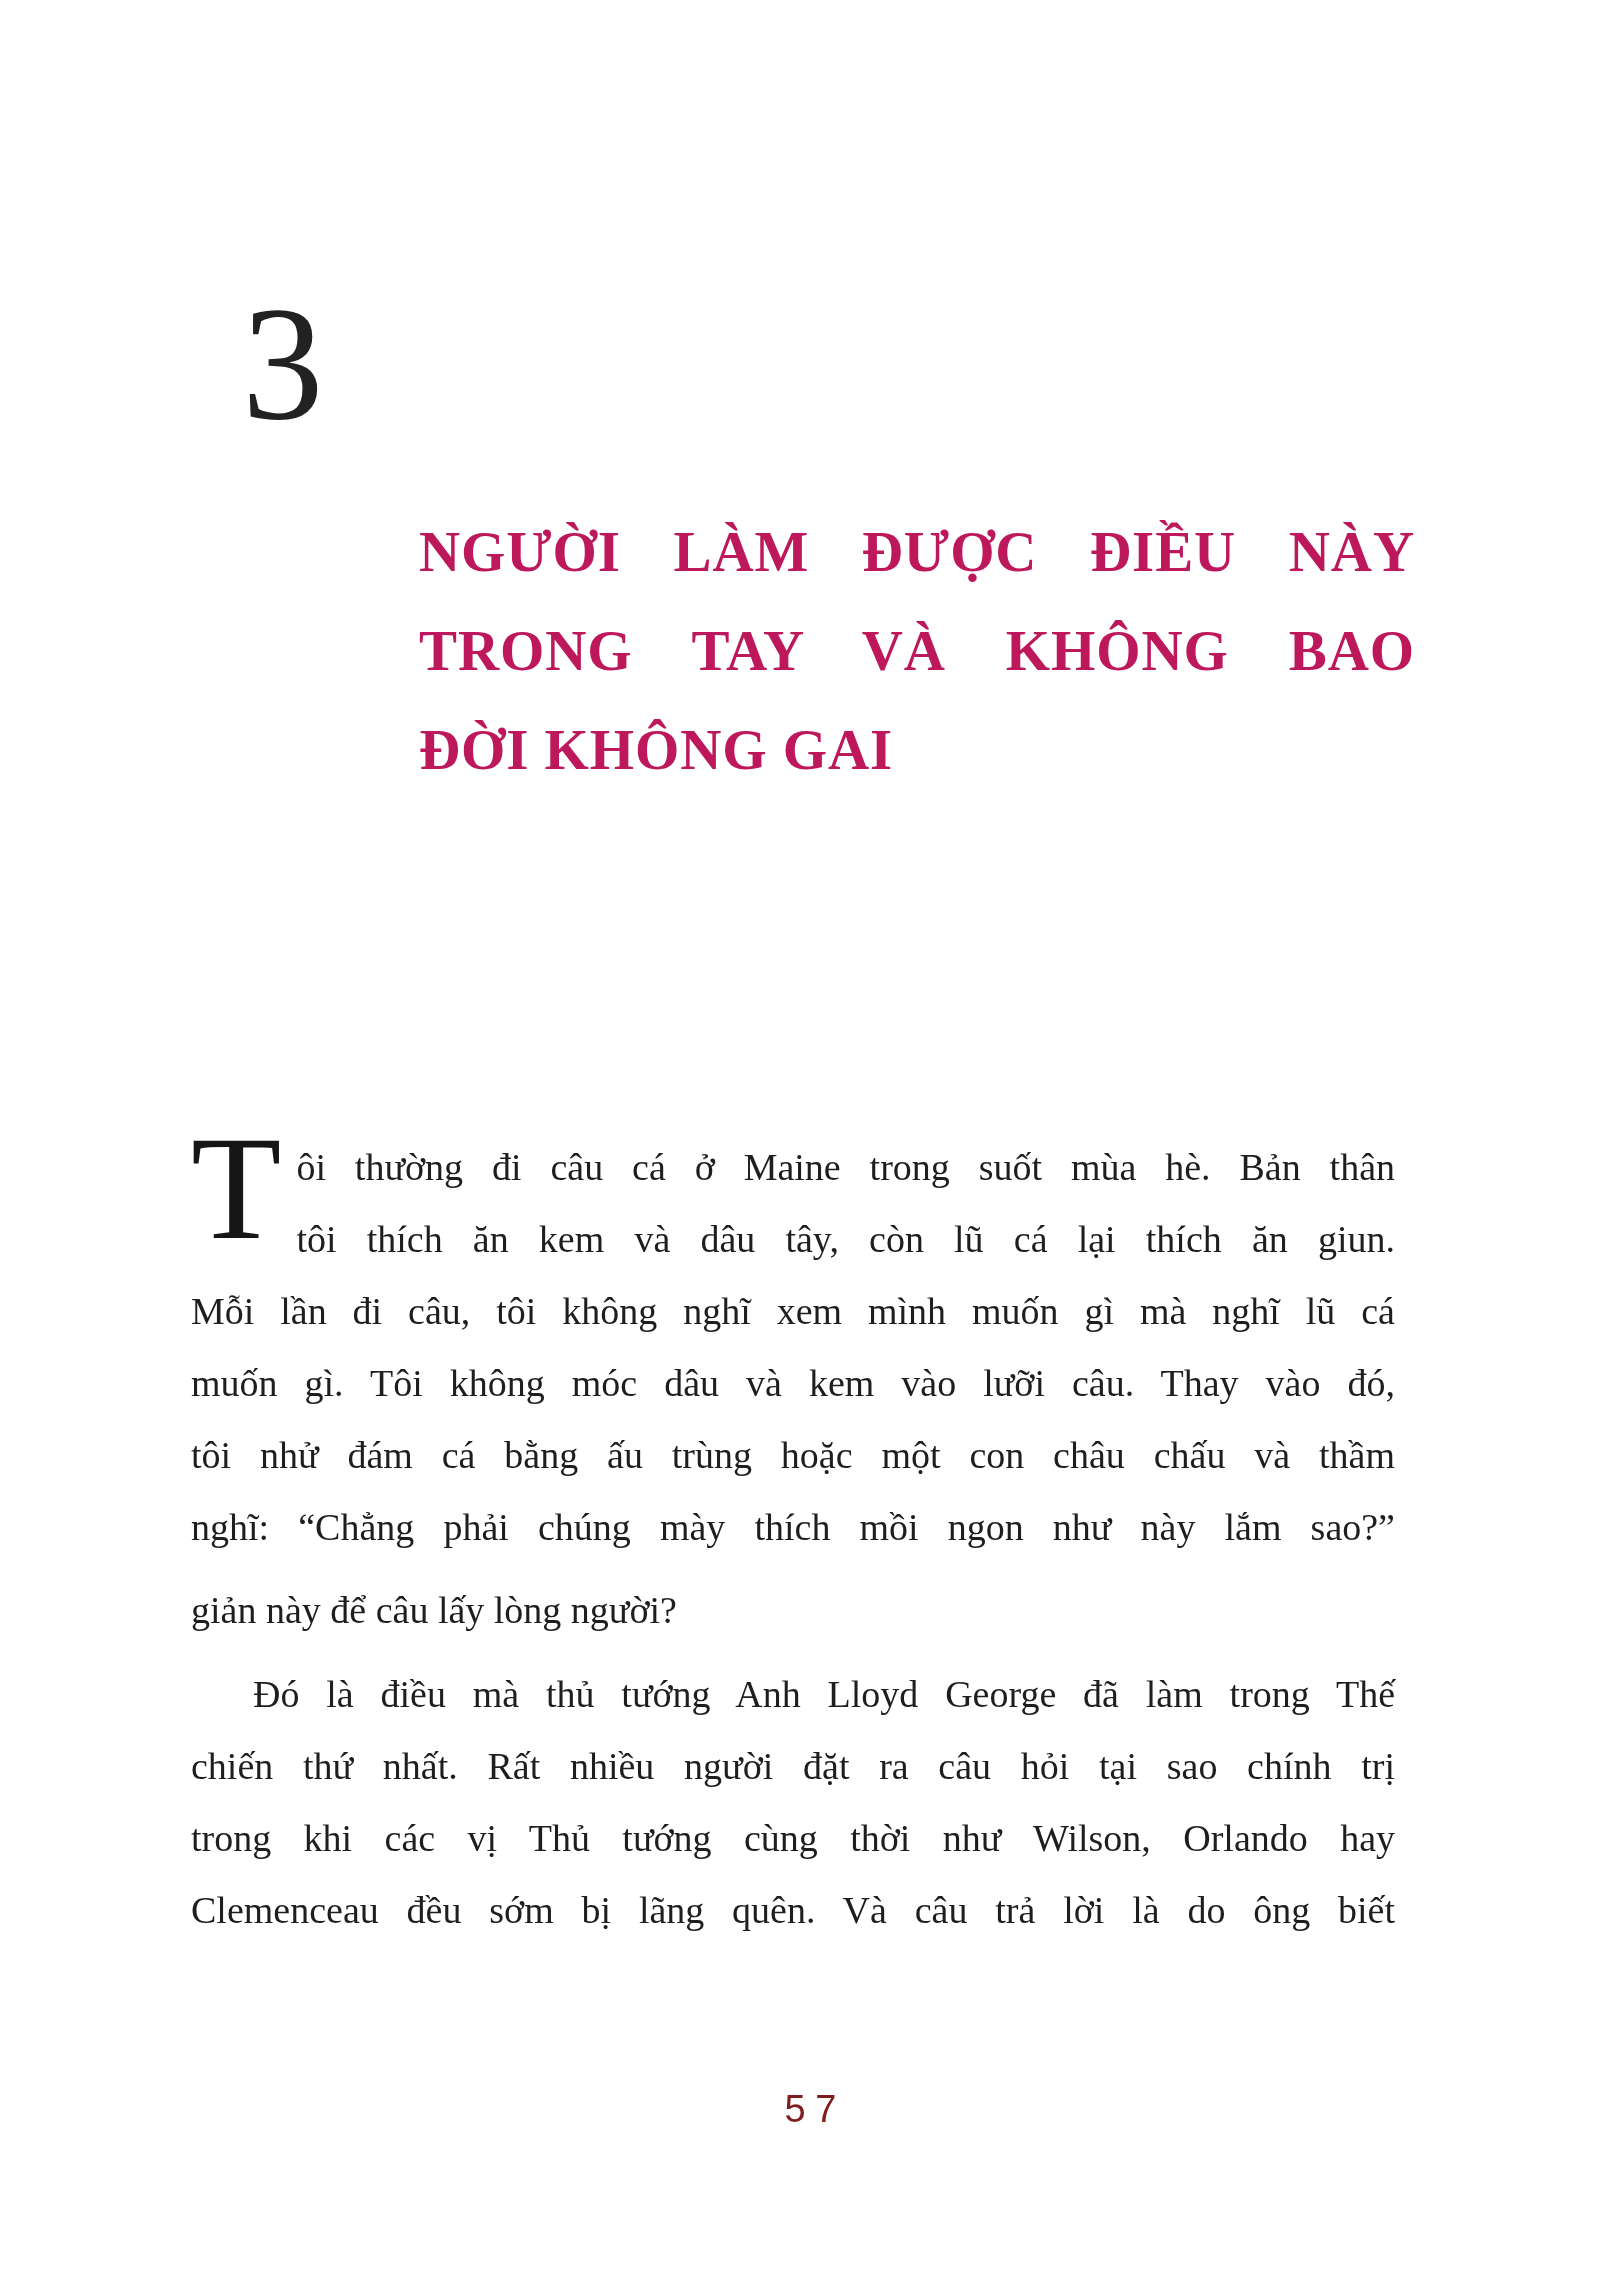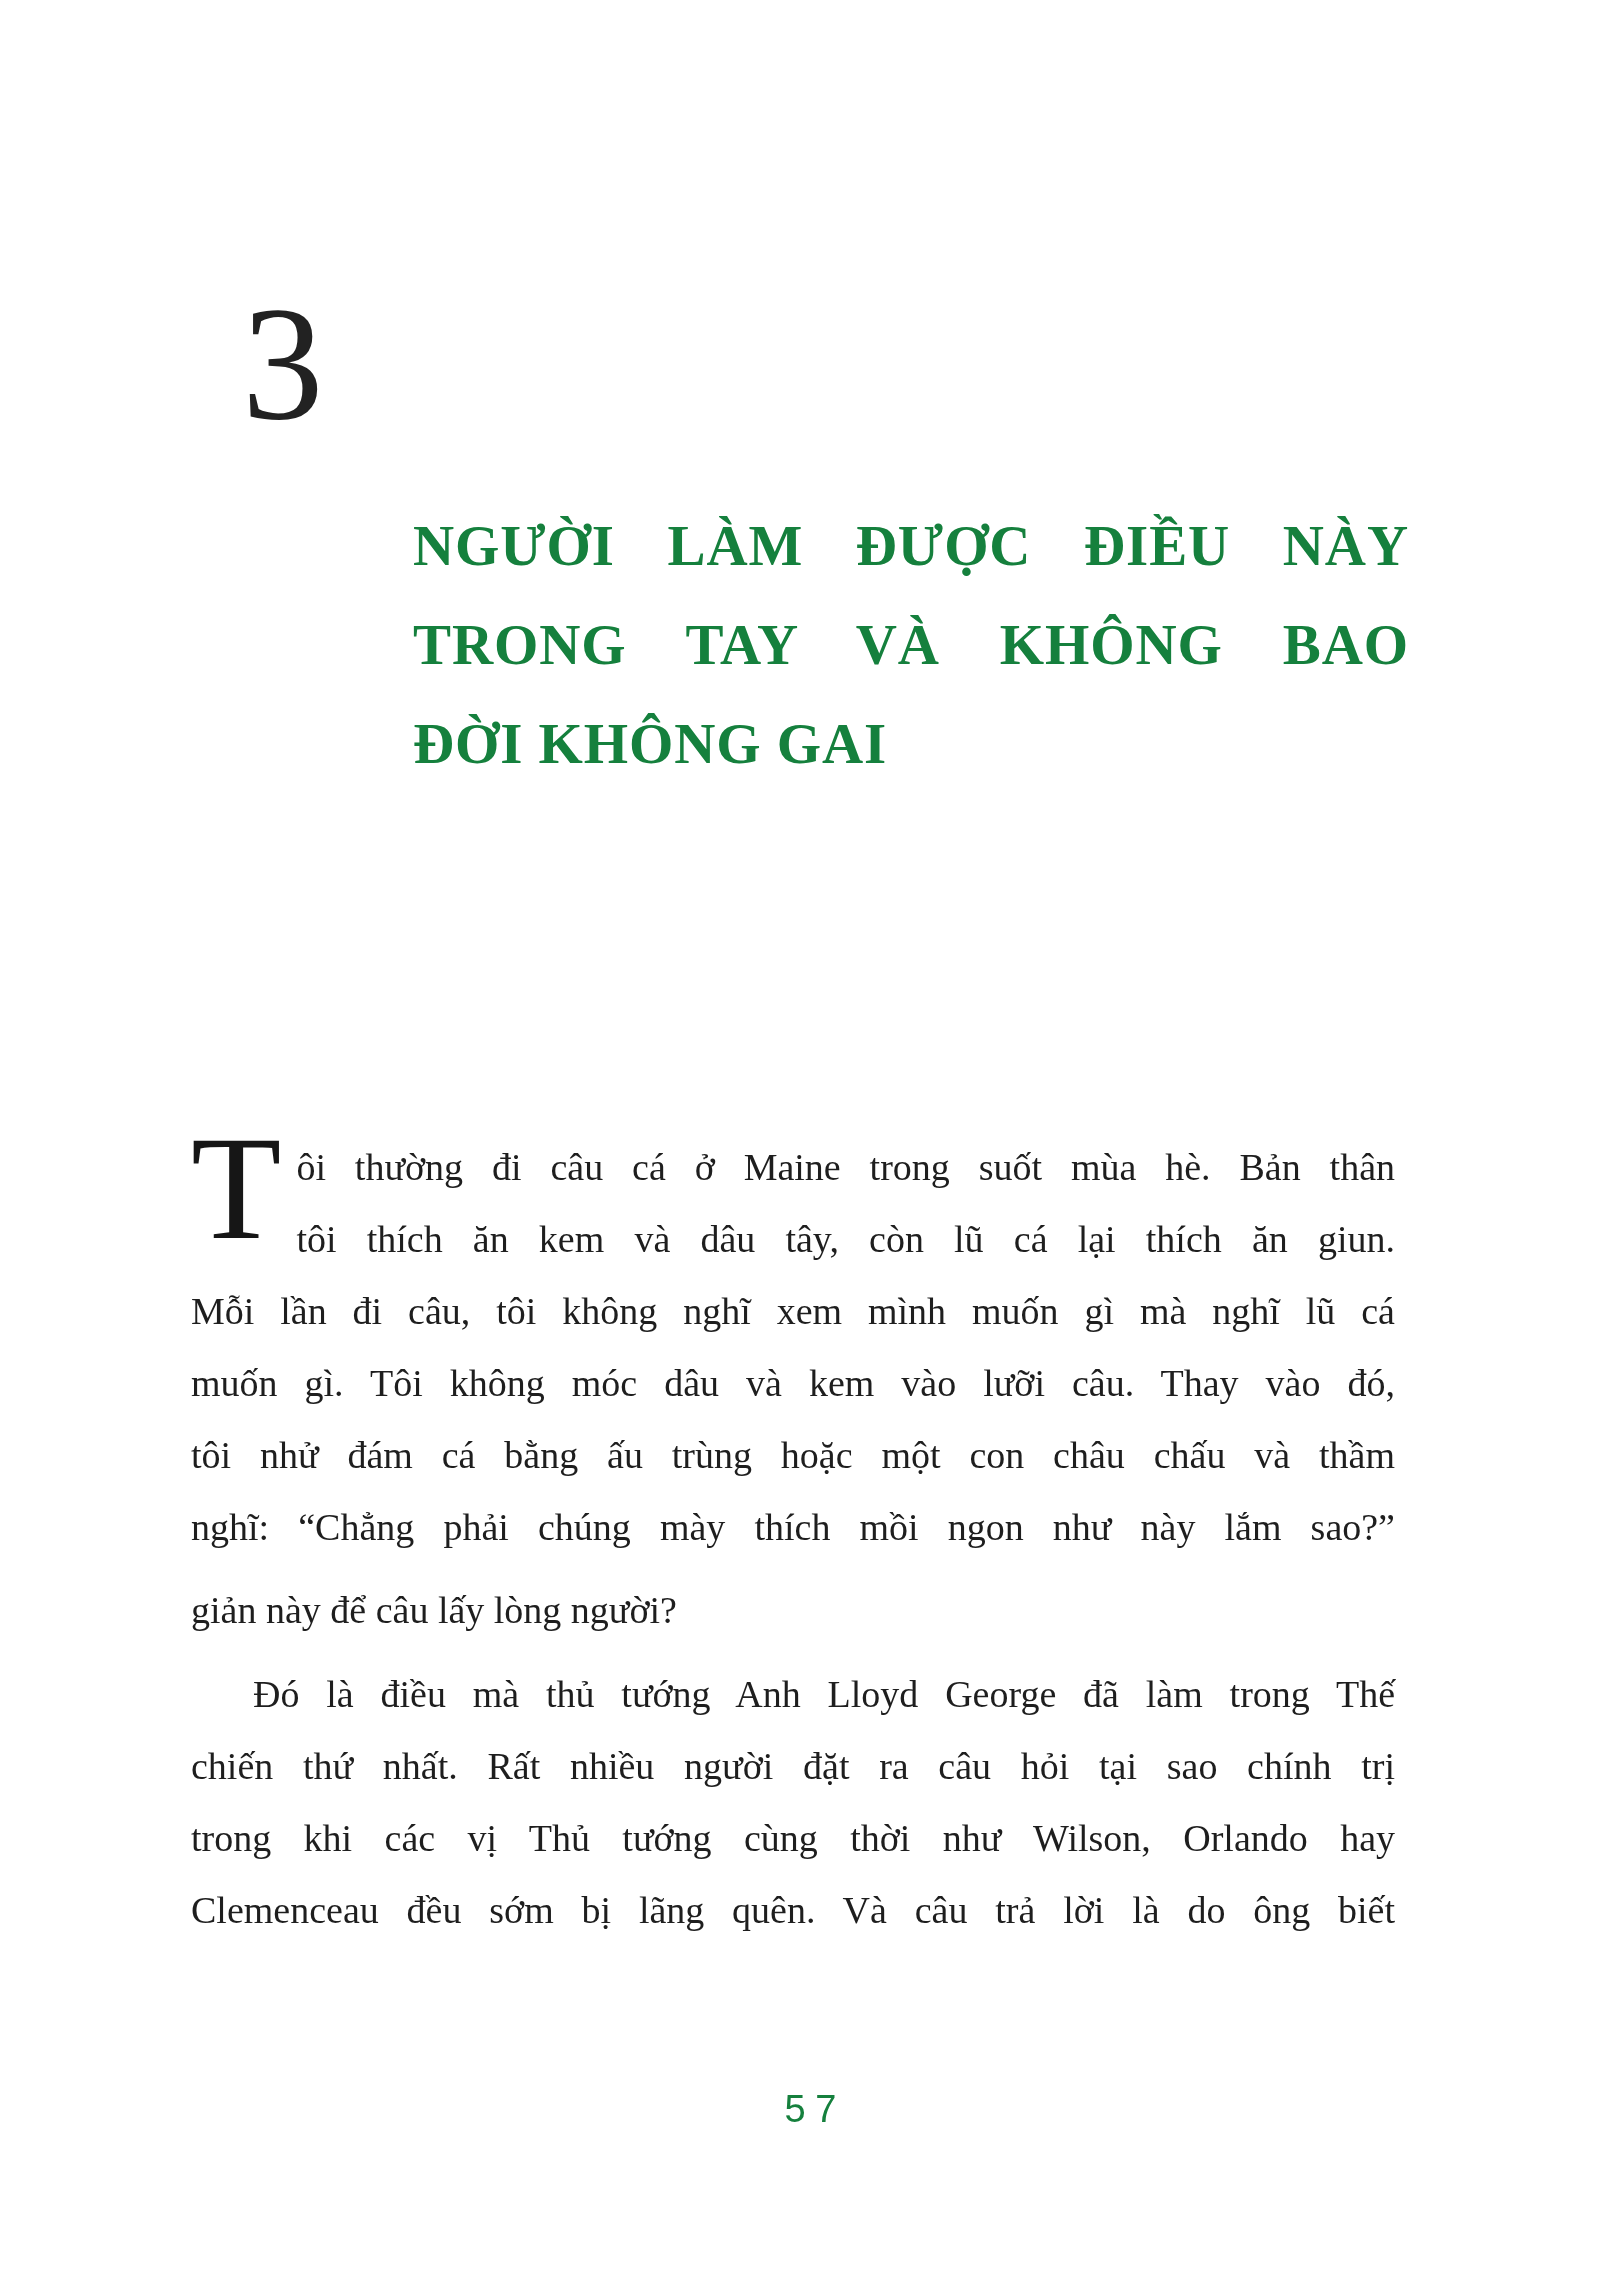--- a/index.html
+++ b/index.html
@@ -23,26 +23,26 @@
     font-size: 163px;
     line-height: 1;
     font-weight: 400;
     color: #222222;
   }
   .chapter-title {
     position: absolute;
     left: 407px;
     top: 490px;
     width: 996px;
-    margin: 6px;
+    margin: 12px;
     font-size: 57px;
     line-height: 99px;
     font-weight: 700;
     letter-spacing: 0.9px;
-    color: #15803d;
+    color: #be185d;
   }
   .title-line {
     text-align: justify;
     text-align-last: justify;
     white-space: normal;
   }
   .title-line.last {
     text-align-last: left;
   }
   .body-copy {
@@ -78,21 +78,21 @@
     position: absolute;
     left: 0;
     top: 2088px;
     width: 100%;
     text-align: center;
     font-family: "Liberation Sans", "DejaVu Sans", sans-serif;
     font-size: 38px;
     letter-spacing: 9.5px;
     padding-left: 9.5px;
     box-sizing: border-box;
-    color: #15803d;
+    color: #7f1d1d;
   }
 </style>
 </head>
 <body>
 
 <div class="page">
   <div class="chapter-number">3</div>
 
   <h1 class="chapter-title">
       <div class="title-line">NGƯỜI LÀM ĐƯỢC ĐIỀU NÀY</div>

